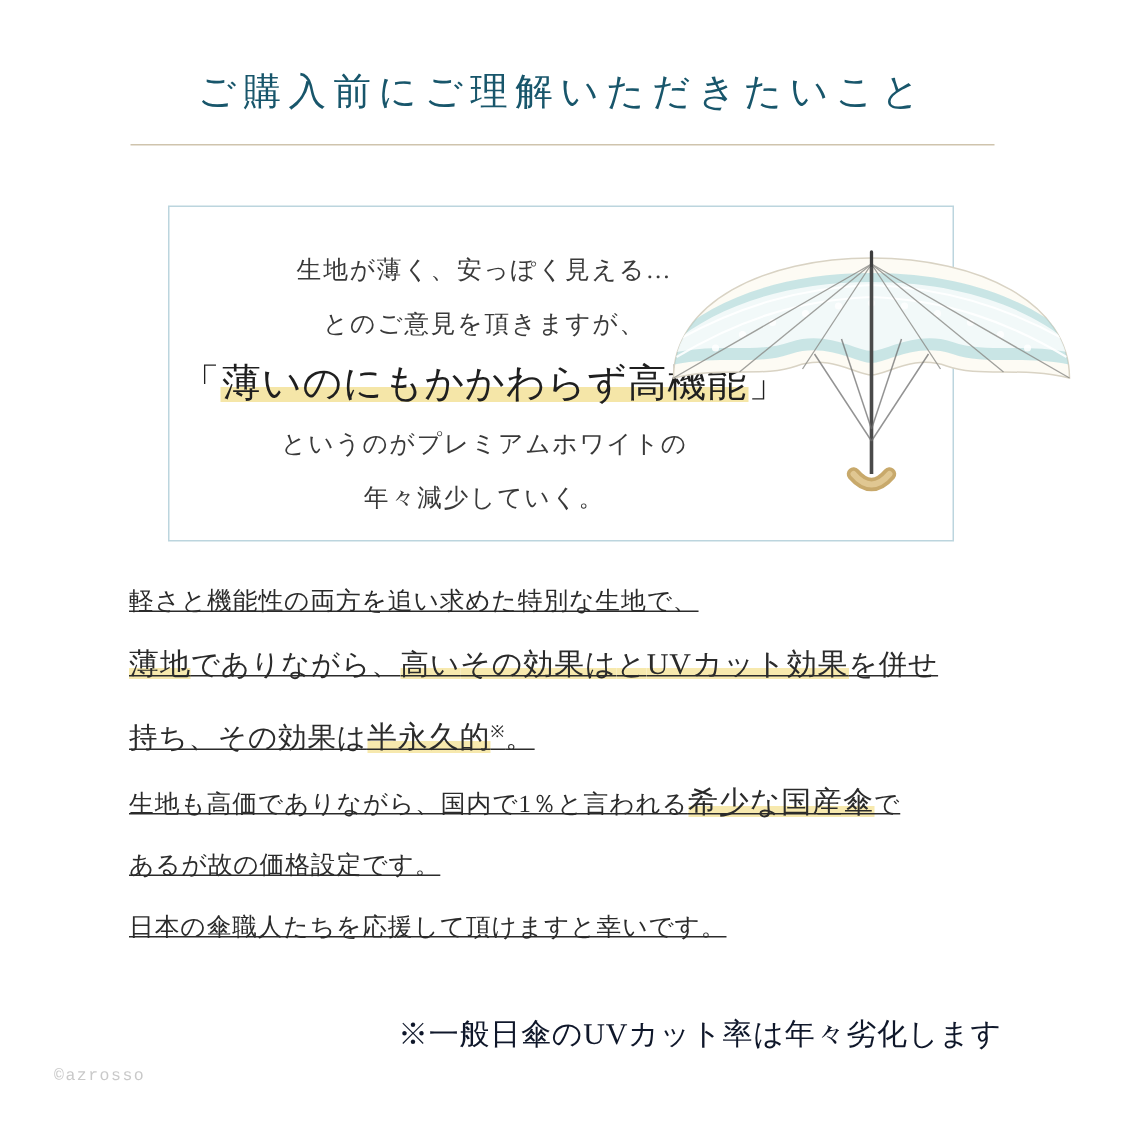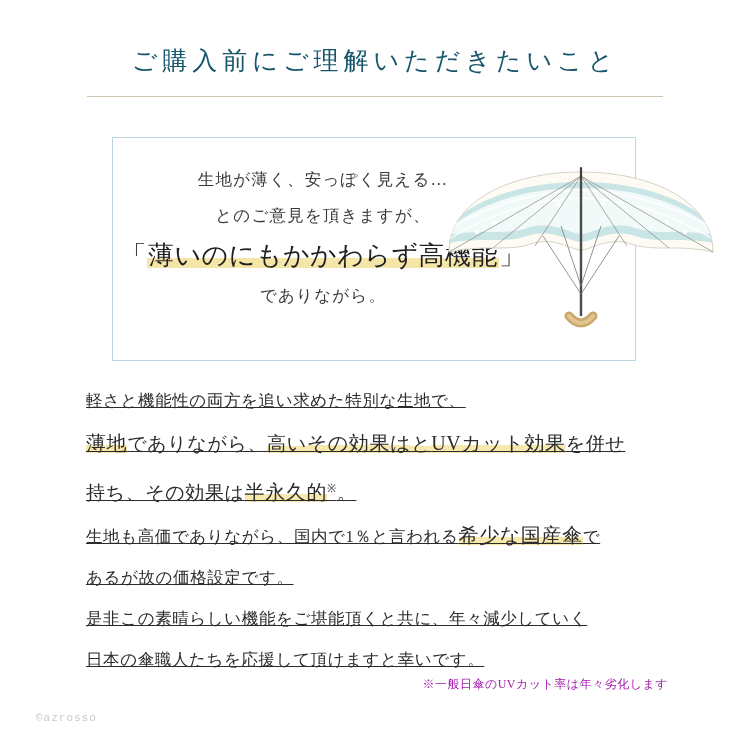--- a/index.html
+++ b/index.html
@@ -122,23 +122,23 @@
   .sup {
     font-size: 11px;
     vertical-align: super;
   }
 
   
   .footnote {
     position: absolute;
     right: 56px;
     top: 676px;
-    font-size: 12px;
+    font-size: 20px;
     letter-spacing: 0.5px;
-    color: #a21caf;
+    color: #0f172a;
     white-space: nowrap;
   }
 
   
   .watermark {
     position: absolute;
     left: 36px;
     top: 712px;
     font-size: 11px;
     letter-spacing: 1px;
@@ -156,21 +156,22 @@
     <div class="heading">ご購入前にご理解いただきたいこと</div>
     <div class="heading-rule"></div>
   </div>
 
   <div class="callout">
 
     <div class="callout-text">
       <div class="ct-line">生地が薄く、安っぽく見える…</div>
       <div class="ct-line">とのご意見を頂きますが、</div>
       <div class="ct-line big"><span>「</span><span class="hl">薄いのにもかかわらず高機能</span><span>」</span></div>
-      <div class="ct-line">でありながら。</div>
+      <div class="ct-line">というのがプレミアムホワイトの</div>
+      <div class="ct-line">年々減少していく。</div>
     </div>
 
     <svg class="umbrella-img" viewBox="0 0 300 190">
       <defs>
         <clipPath id="canopyClip">
           <path d="M18,86 C18,36 78,6 150,6 C222,6 282,36 282,86 C250,78 222,86 200,78 C178,70 160,84 150,84 C140,84 122,70 100,78 C78,86 50,78 18,86 Z"></path>
         </clipPath>
       </defs>
 
       <path d="M18,86 C18,36 78,6 150,6 C222,6 282,36 282,86 C250,78 222,86 200,78 C178,70 160,84 150,84 C140,84 122,70 100,78 C78,86 50,78 18,86 Z" fill="#fdfbf4" stroke="#d9d3c4" stroke-width="1"></path>
@@ -226,21 +227,20 @@
   <div class="body-text">
     <div class="bt-line">軽さと機能性の両方を追い求めた特別な生地で、</div>
 
     <div class="bt-line lead"><span class="hl em">薄地</span><span>でありながら、</span><span class="hl">高い</span><span class="hl em">その効果は</span><span class="hl">と</span><span class="hl em">UVカット効果</span><span>を併せ</span></div>
 
     <div class="bt-line lead"><span>持ち、その効果は</span><span class="hl em">半永久的</span><span class="sup">※</span><span>。</span></div>
 
     <div class="bt-line"><span>生地も高価でありながら、国内で1％と言われる</span><span class="hl em">希少な国産傘</span><span>で</span></div>
 
     <div class="bt-line">あるが故の価格設定です。</div>
-    <div class="bt-line">是非この素晴らしい機能をご堪能頂くと共に、年々減少していく</div>
     <div class="bt-line">日本の傘職人たちを応援して頂けますと幸いです。</div>
   </div>
 
   <div class="footnote">※一般日傘のUVカット率は年々劣化します</div>
 
   <div class="watermark">©azrosso</div>
 
 </div>
 
 </body></html>

